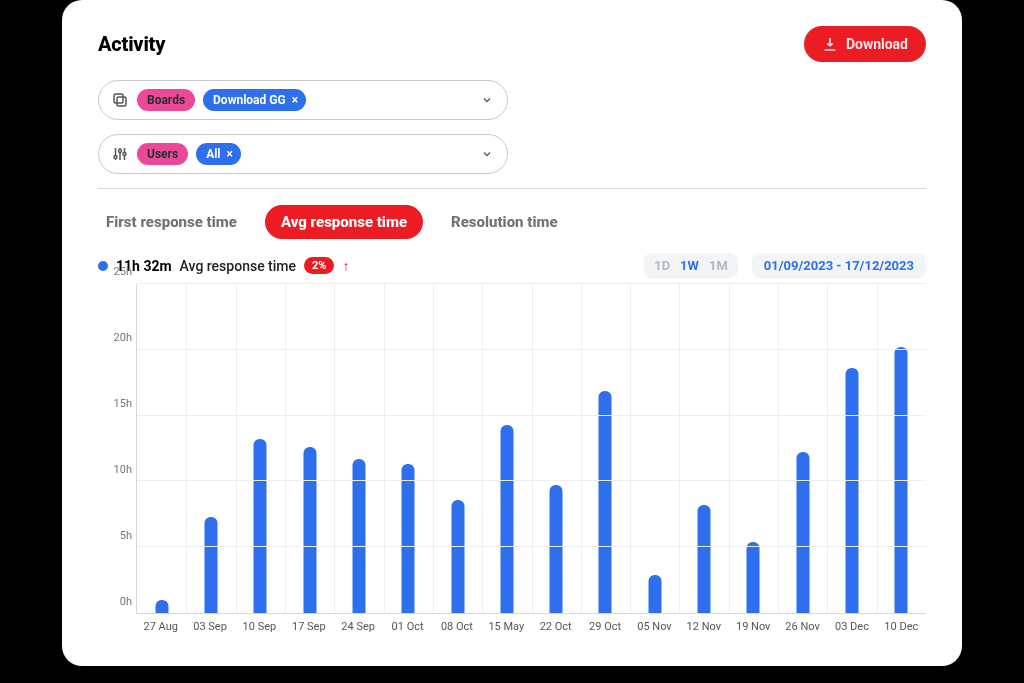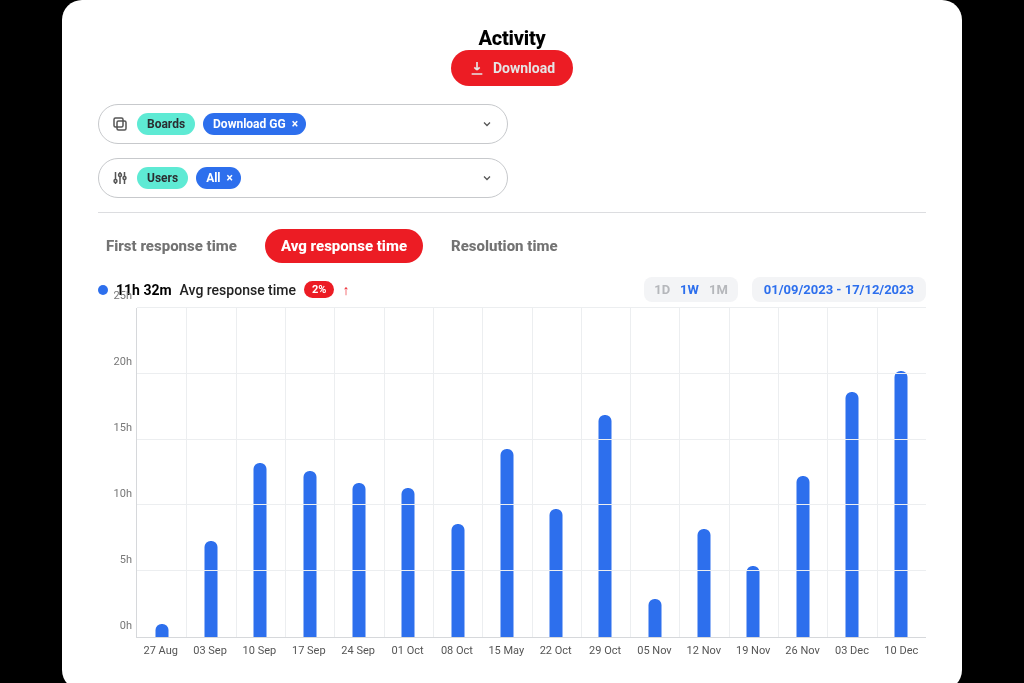--- a/index.html
+++ b/index.html
@@ -1,24 +1,24 @@
 <!DOCTYPE html>
 <html><head>
 <meta charset="utf-8">
 <style>
   * { box-sizing: border-box; margin: 0; padding: 0; font-family: -apple-system, BlinkMacSystemFont, "Segoe UI", Roboto, Helvetica, Arial, sans-serif; }
   body { background: #000; display: flex; align-items: flex-start; justify-content: center; width: 1024px; height: 683px; overflow: hidden; }
   .card { background: #fff; border-radius: 20px; width: 900px; margin-top: 0; padding: 26px 36px 22px 36px; }
-  .header { display: flex; justify-content: space-between; align-items: center; margin-bottom: 18px; flex-direction: column; }
+  .header { display: flex; justify-content: space-between; align-items: center; margin-bottom: 18px; }
   .title { font-size: 20px; font-weight: 800; letter-spacing: -0.2px; }
   .download-btn { background: #ec1c24; color: #e5e5e5; border: none; border-radius: 999px; padding: 10px 18px; font-size: 14px; font-weight: 700; display: flex; align-items: center; gap: 8px; cursor: pointer; }
   .download-btn svg { width: 16px; height: 16px; }
   .filter-pill { border: 1px solid #c7c9cc; border-radius: 999px; padding: 8px 12px; display: flex; align-items: center; gap: 8px; width: 410px; margin-bottom: 14px; position: relative; }
   .filter-icon { width: 18px; height: 18px; flex: 0 0 auto; display:flex; align-items:center; justify-content:center;}
-  .tag-grey { background: #5eead4; color: #2b2d31; font-size: 12px; font-weight: 700; padding: 4px 10px; border-radius: 999px; }
+  .tag-grey { background: #ec4899; color: #2b2d31; font-size: 12px; font-weight: 700; padding: 4px 10px; border-radius: 999px; }
   .tag-blue { background: #2d6fed; color: #fff; font-size: 12px; font-weight: 700; padding: 4px 8px 4px 10px; border-radius: 999px; display: flex; align-items: center; gap: 6px; }
   .tag-blue .x { font-weight: 700; font-size: 12px; cursor: pointer; }
   .chev { position: absolute; right: 14px; top: 50%; transform: translateY(-50%); width: 12px; height: 12px; }
   .hr { border: none; border-top: 1px solid #dcdde0; margin: 6px 0 16px 0; }
 
   .tabs { display: flex; gap: 28px; align-items: center; margin-bottom: 14px; padding-left:8px;}
   .tab { color: #737373; font-weight: 800; font-size: 15px; cursor:pointer;}
   .tab.active { background: #ec1c24; color: #fff; padding: 8px 16px; border-radius: 999px; }
 
   .metric-row { display: flex; justify-content: space-between; align-items: center; margin-bottom: 6px; }

